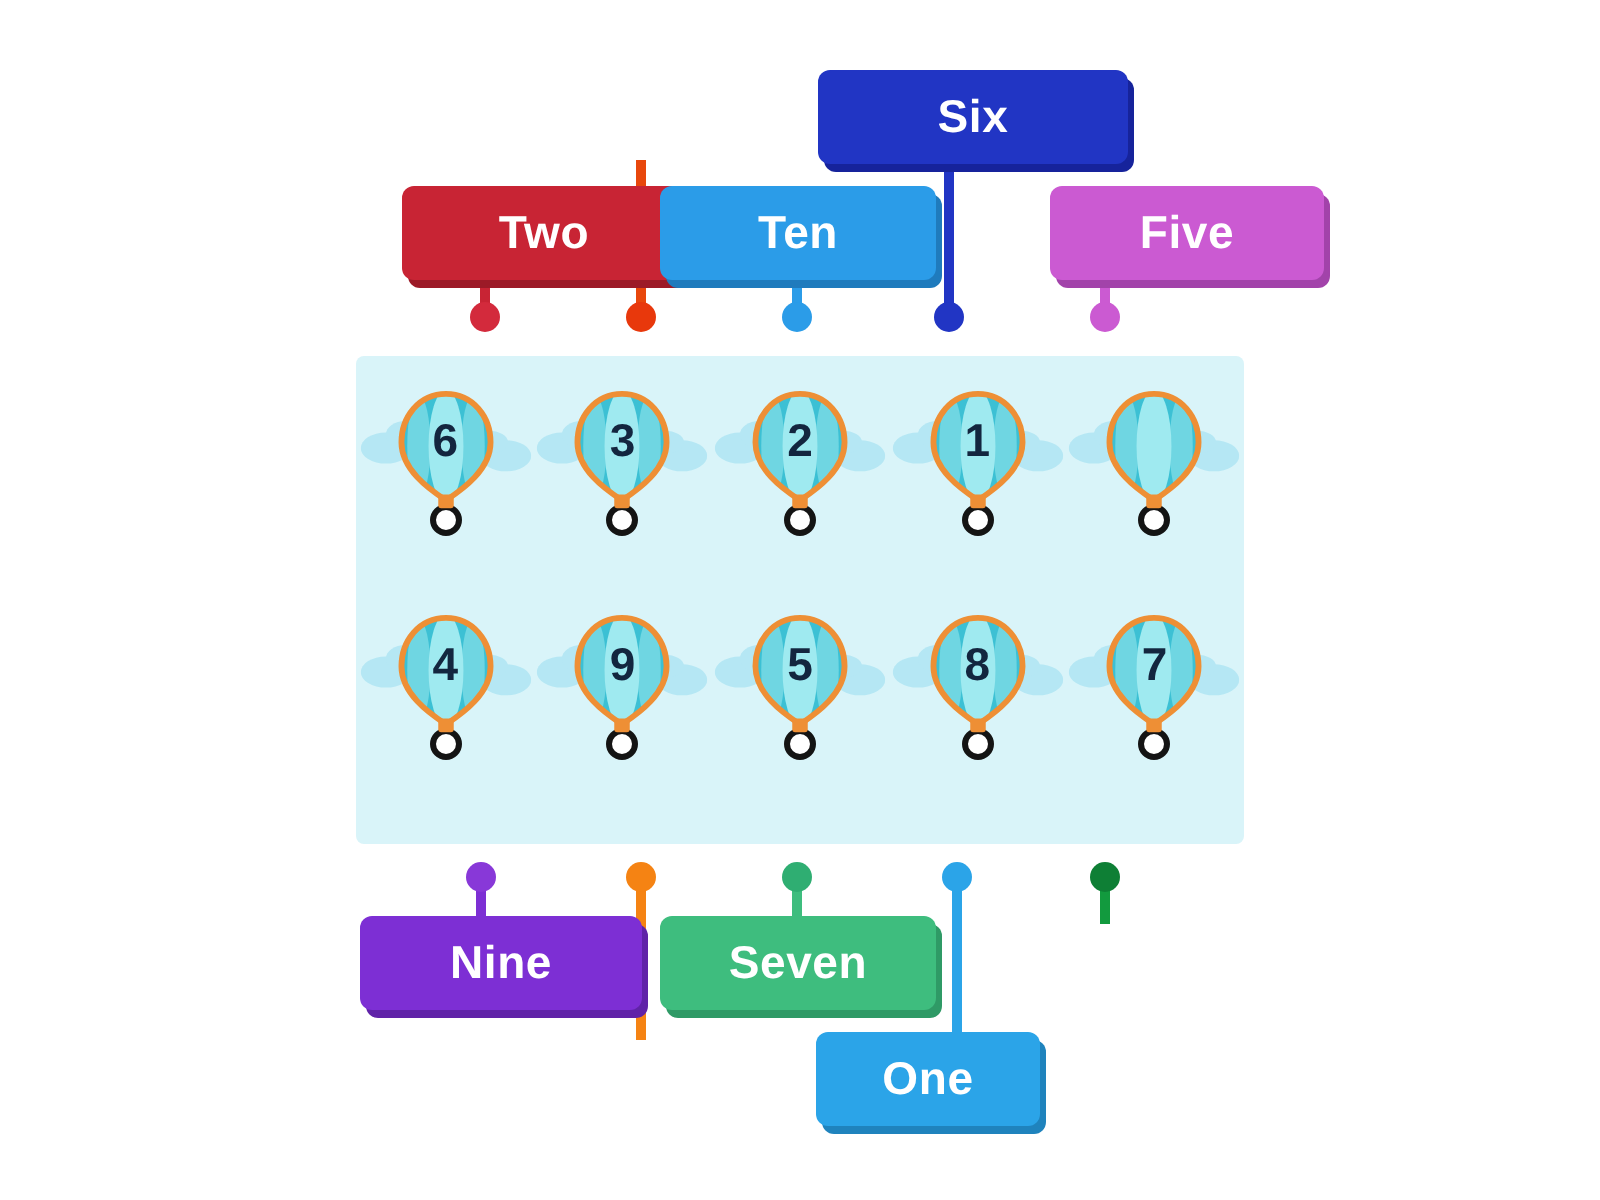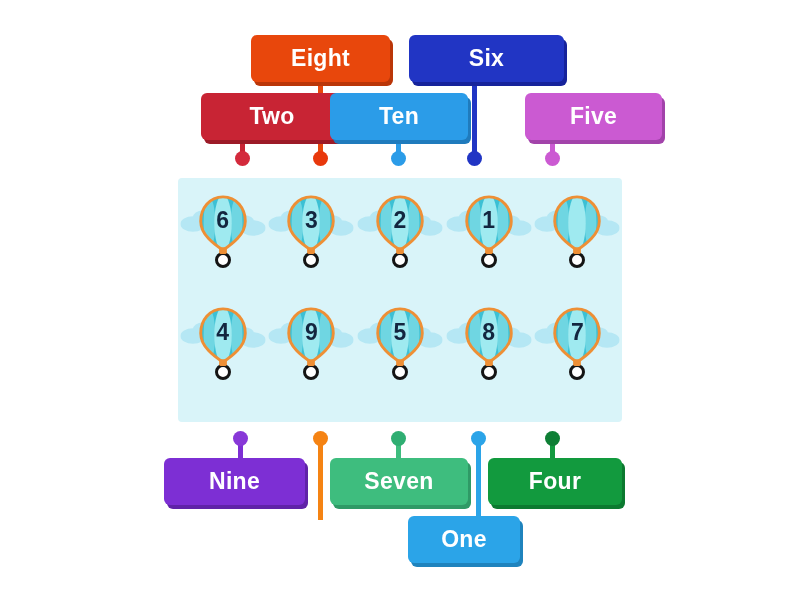--- a/index.html
+++ b/index.html
@@ -15,21 +15,21 @@
     position:absolute; height:47px; border-radius:6px; z-index:3;
     display:flex; align-items:center; justify-content:center;
     color:#fff; font-size:23px; font-weight:600; letter-spacing:.3px;
     cursor:pointer; user-select:none;
   }
   #label-eight { left:251px; top:35px;  width:139px; }
   #label-six   { left:409px; top:35px;  width:155px; }
   #label-two   { left:172px; top:93px;  width:142px;margin-left:29px; }
   #label-ten   { left:330px; top:93px;  width:138px; }
   #label-five  { left:487px; top:93px;  width:137px;margin-left:38px; }
-  #label-nine  { left:164px; top:458px; width:141px;text-align:right; }
+  #label-nine  { left:180px; top:458px; width:141px;text-align:right; }
   #label-seven { left:330px; top:458px; width:138px; }
   #label-four  { left:488px; top:458px; width:134px; }
   #label-three { left:250px; top:516px; width:140px; }
   #label-one   { left:408px; top:516px; width:112px; }
 
   
   .pin { position:absolute; width:5px; z-index:1; }
   #pin-eight { left:318px; top:80px;  height:78px; }
   #pin-six   { left:472px; top:80px;  height:78px; }
   #pin-two   { left:240px; top:138px; height:20px; }
@@ -123,44 +123,38 @@
   <div class="dot" id="dot-six" style="background: rgb(33, 53, 196);"></div>
   <div class="dot" id="dot-two" style="background: rgb(211, 42, 60);"></div>
   <div class="dot" id="dot-ten" style="background: rgb(43, 156, 232);"></div>
   <div class="dot" id="dot-five" style="background: rgb(203, 90, 210);"></div>
   <div class="dot" id="dot-nine" style="background: rgb(136, 56, 216);"></div>
   <div class="dot" id="dot-seven" style="background: rgb(47, 174, 114);"></div>
   <div class="dot" id="dot-four" style="background: rgb(14, 127, 53);"></div>
   <div class="dot" id="dot-three" style="background: rgb(245, 131, 19);"></div>
   <div class="dot" id="dot-one" style="background: rgb(43, 164, 232);"></div>
 
-  <div class="wlabel" id="label-eight" style="background: rgb(232, 71, 12); box-shadow: rgb(186, 54, 8) 3px 4px 0px;">
-      <span class="wlabel-text">Eight</span>
-    </div>
   <div class="wlabel" id="label-six" style="background: rgb(33, 53, 196); box-shadow: rgb(22, 35, 155) 3px 4px 0px;">
       <span class="wlabel-text">Six</span>
     </div>
   <div class="wlabel" id="label-two" style="background: rgb(200, 36, 52); box-shadow: rgb(156, 26, 39) 3px 4px 0px;">
       <span class="wlabel-text">Two</span>
     </div>
   <div class="wlabel" id="label-ten" style="background: rgb(43, 156, 232); box-shadow: rgb(31, 123, 189) 3px 4px 0px;">
       <span class="wlabel-text">Ten</span>
     </div>
   <div class="wlabel" id="label-five" style="background: rgb(203, 90, 210); box-shadow: rgb(162, 67, 170) 3px 4px 0px;">
       <span class="wlabel-text">Five</span>
     </div>
   <div class="wlabel" id="label-nine" style="background: rgb(125, 47, 212); box-shadow: rgb(96, 35, 168) 3px 4px 0px;">
       <span class="wlabel-text">Nine</span>
     </div>
   <div class="wlabel" id="label-seven" style="background: rgb(62, 189, 126); box-shadow: rgb(47, 154, 102) 3px 4px 0px;">
       <span class="wlabel-text">Seven</span>
     </div>
-  <div class="wlabel" id="label-four" style="background: rgb(18, 154, 62); box-shadow: rgb(12, 122, 48) 3px 4px 0px;">
-      <span class="wlabel-text">Four</span>
-    </div>
   <div class="wlabel" id="label-one" style="background: rgb(43, 164, 232); box-shadow: rgb(31, 131, 189) 3px 4px 0px;">
       <span class="wlabel-text">One</span>
     </div>
 
   <div id="board">
 
     <div class="balloon-row" id="row-top">
       <div class="balloon-cell">
         <div class="balloon-art">
           <svg width="88" height="62" viewBox="0 0 88 64">

